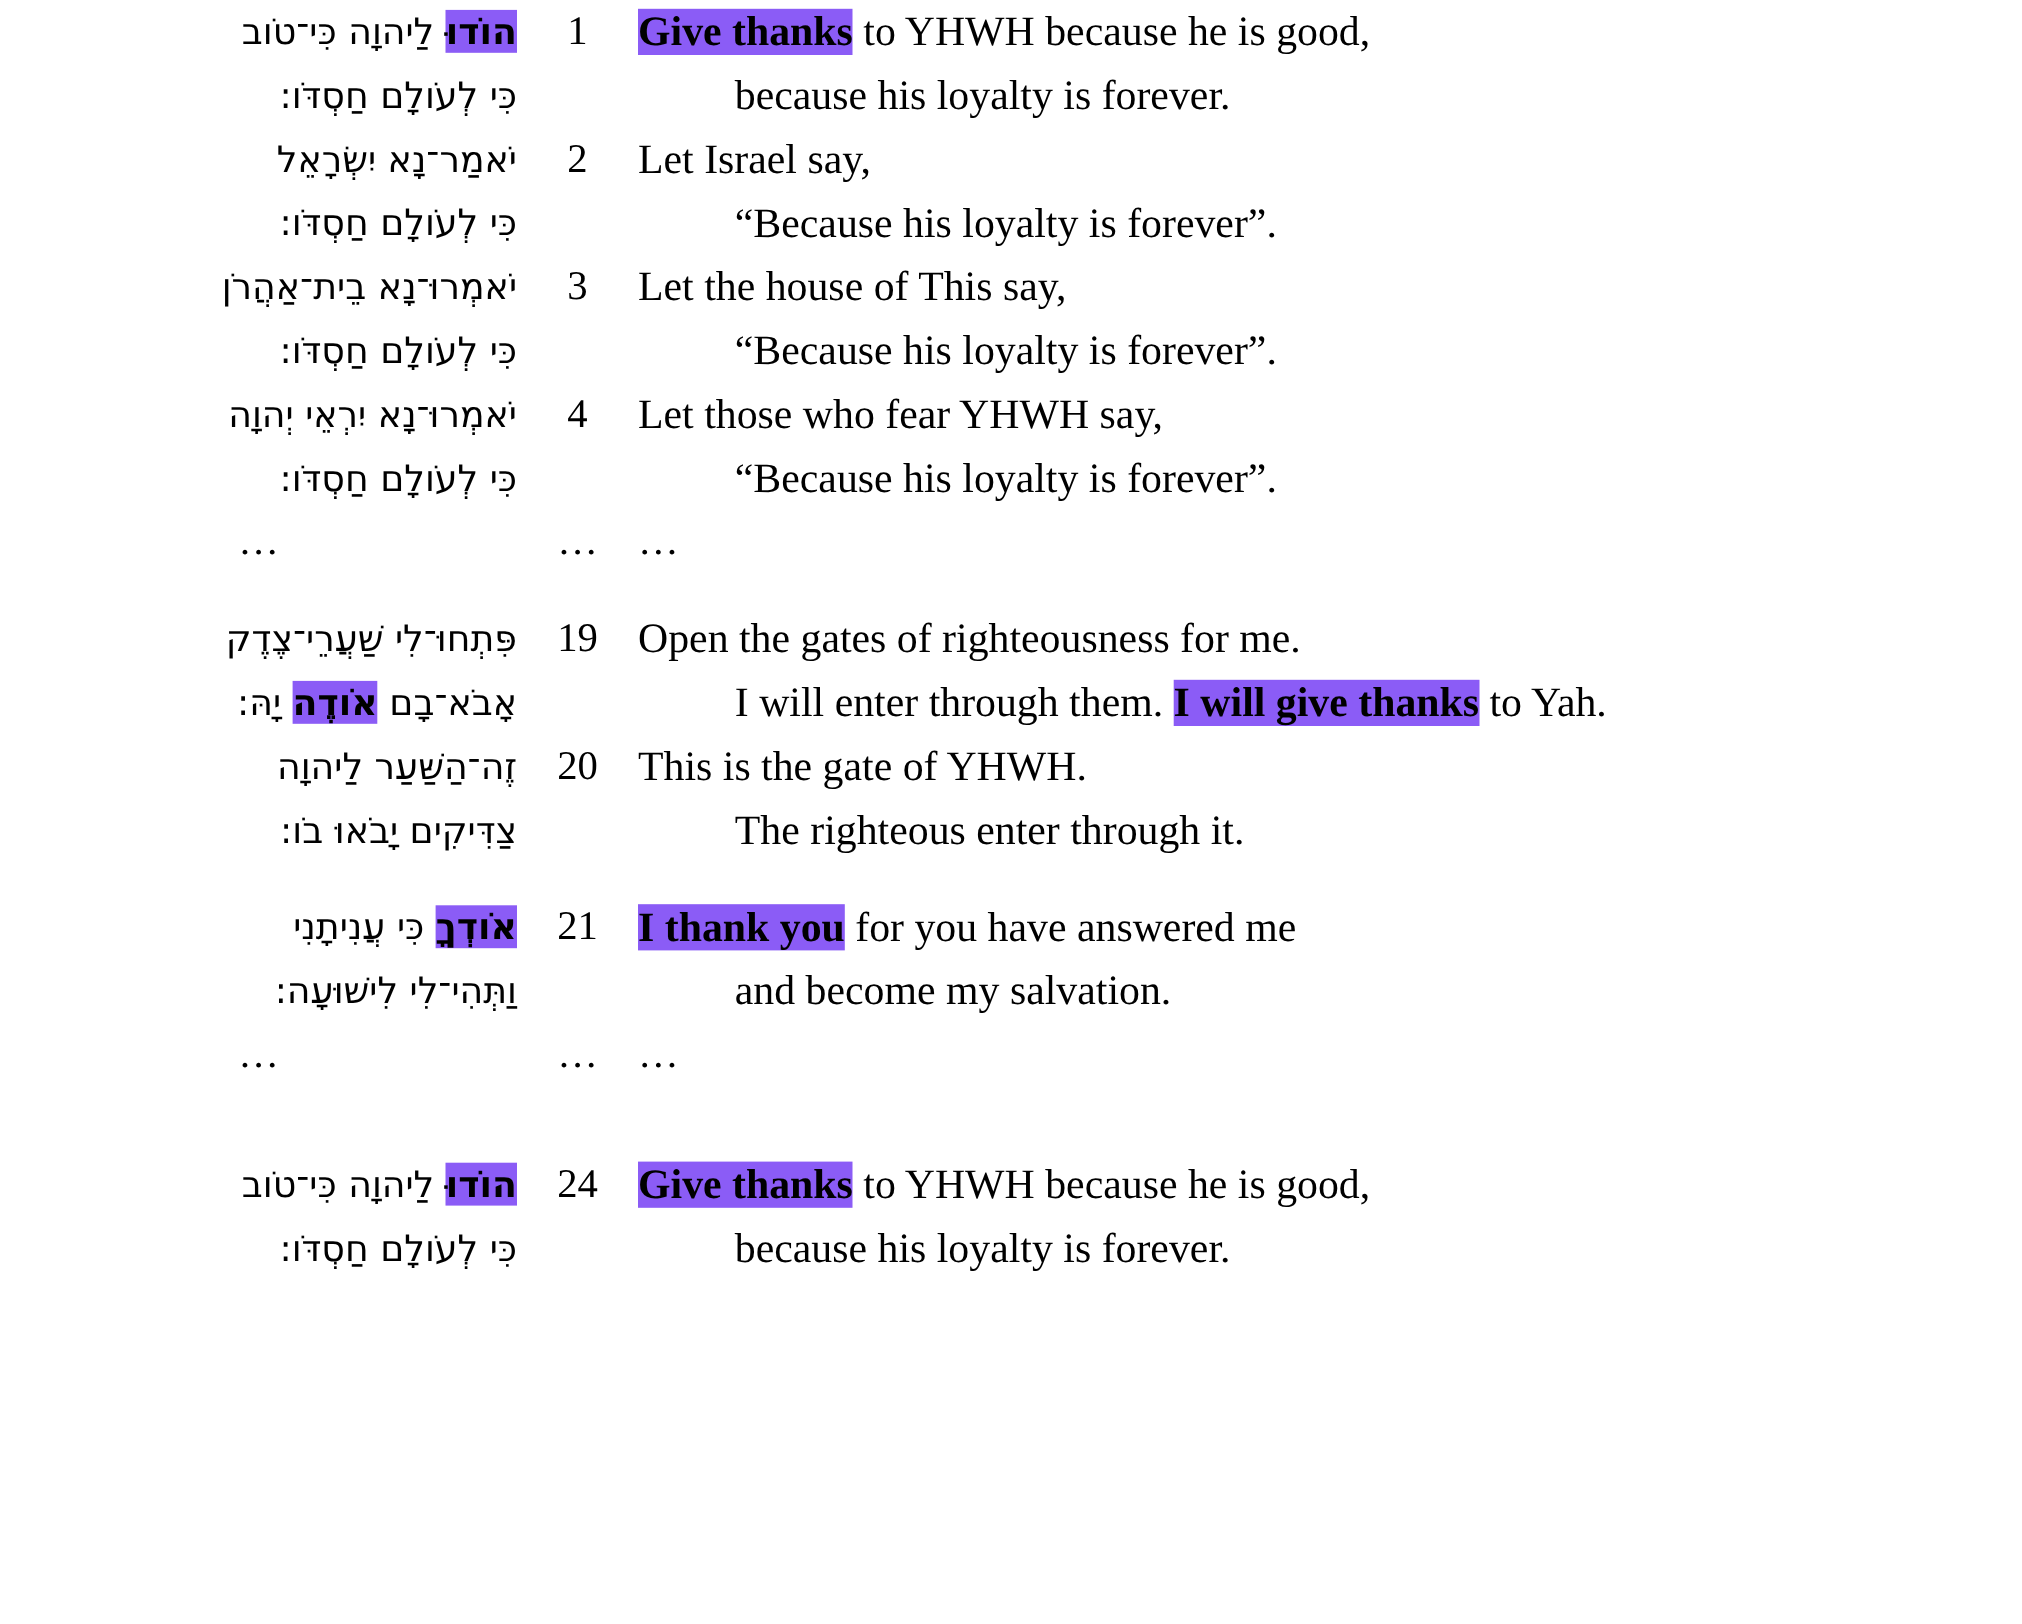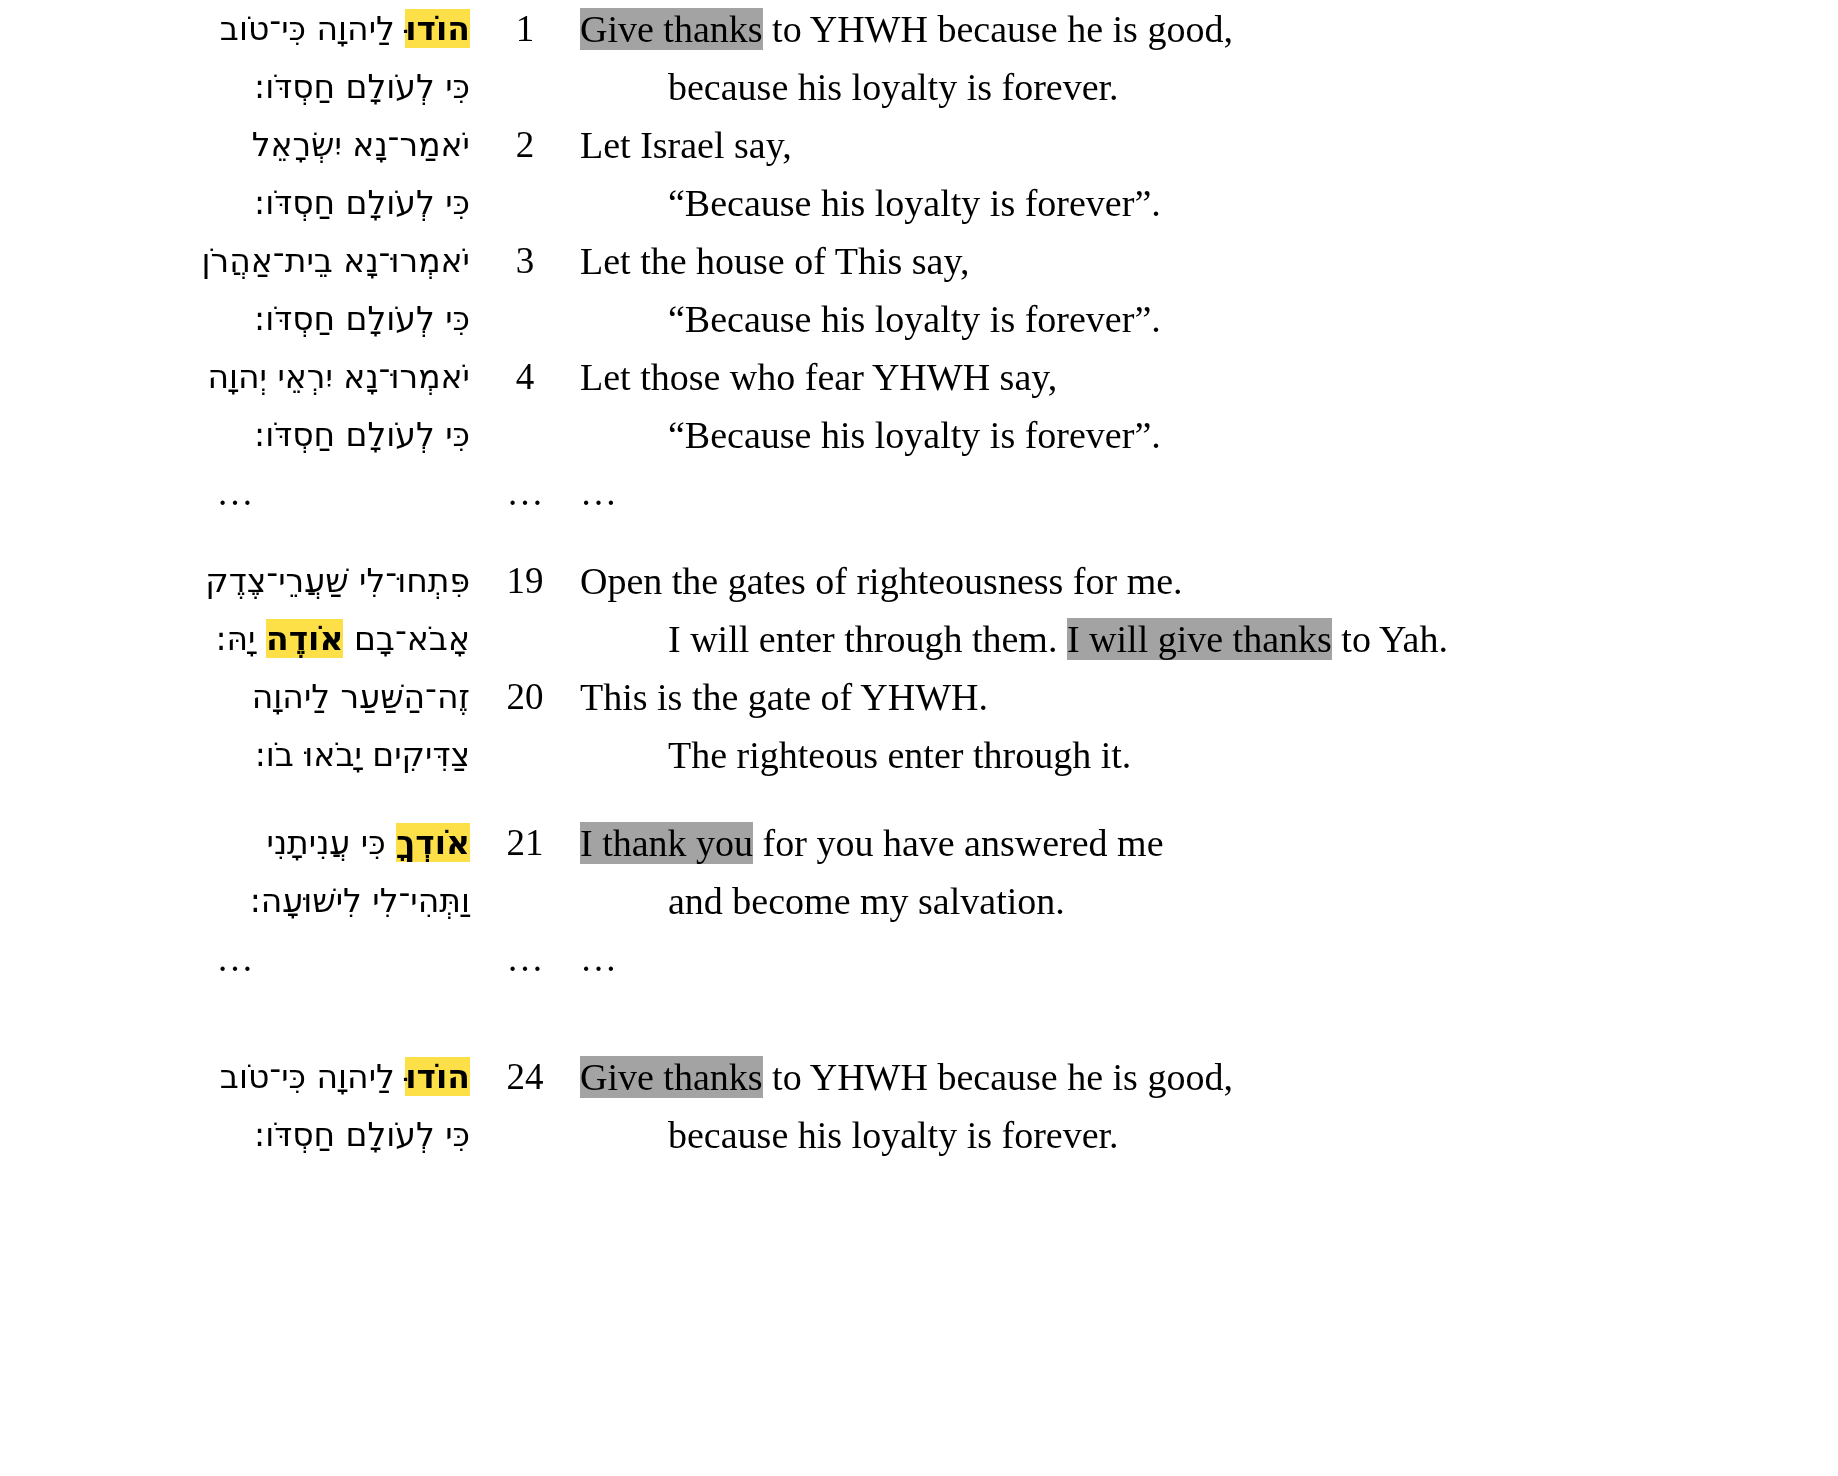--- a/index.html
+++ b/index.html
@@ -53,25 +53,25 @@
     font-size: 38px;
     line-height: 58px;
     padding-left: 18px;
     font-family: "Liberation Serif", serif;
   }
   .indent {
     display: block;
     padding-left: 88px;
   }
   .hl {
-    background: #a3a3a3;
-    font-weight: normal;
+    background: #8b5cf6;
+    font-weight: bold;
   }
   .heb .hl {
-    background: #fde047;
+    background: #8b5cf6;
     font-weight: bold;
   }
   .ellipsis-row td {
     font-size: 37px;
     line-height: 58px;
   }
   .ellipsis-heb {
     text-align: center;
     padding-right: 92px;
     font-family: "Liberation Serif", serif;

